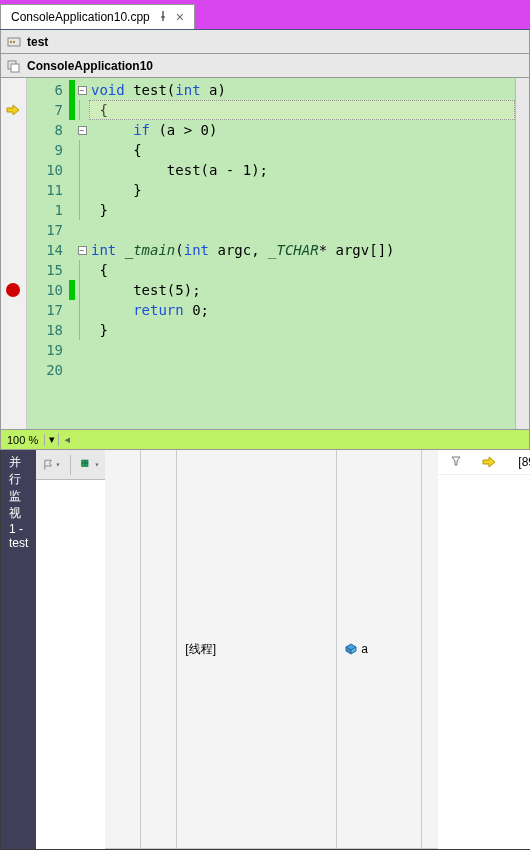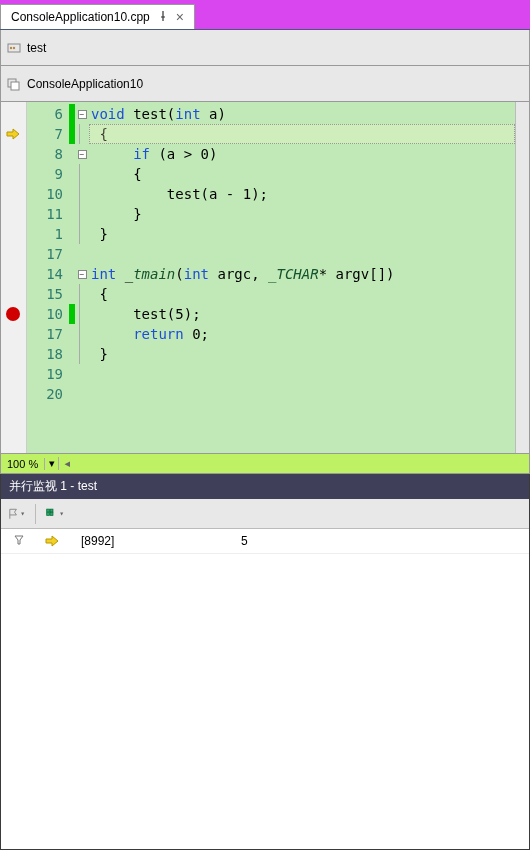--- a/index.html
+++ b/index.html
@@ -35,27 +35,28 @@
   font-family: "Segoe UI", sans-serif;
 }
 .tab .pin-icon svg { width: 10px; height: 10px; }
 .tab .close-icon { font-size: 14px; color: #666; cursor: pointer; }
 
 
 .nav-bar {
   background: #e8e8e8;
   border: 1px solid #999;
   border-top: none;
-  height: 36px;
+  height: 24px;
   display: flex;
   align-items: center;
   padding: 0 6px;
   gap: 6px;
   font-family: "Segoe UI", "Microsoft YaHei", sans-serif;
   font-size: 12px;
+  font-weight: bold;
 }
 .nav-icon { width: 14px; height: 14px; display: inline-flex; align-items: center; justify-content: center; }
 
 
 .editor-container {
   display: flex;
   flex-direction: column;
   flex: 0 0 auto;
 }
 .editor {
@@ -201,21 +202,21 @@
 .zoom-bar .hscroll-arrow {
   width: 16px;
   text-align: center;
   color: #666;
 }
 
 
 .watch-panel {
   flex: 1;
   display: flex;
-  flex-direction: column;
+  flex-direction: row;
   border: 1px solid #3a3a3a;
   border-top: none;
 }
 .watch-title {
   background: #3f3f5a;
   color: #fff;
   padding: 4px 8px;
   font-family: "Microsoft YaHei", "Segoe UI", sans-serif;
   font-size: 12px;
 }
@@ -401,20 +402,38 @@
     <span class="toolbar-btn">
       <svg width="16" height="16" viewBox="0 0 16 16">
         <rect x="1" y="1" width="4" height="4" fill="#2a6" stroke="#063"></rect>
         <rect x="6" y="1" width="4" height="4" fill="#2a6" stroke="#063"></rect>
         <rect x="1" y="6" width="4" height="4" fill="#2a6" stroke="#063"></rect>
         <rect x="6" y="6" width="4" height="4" fill="#2a6" stroke="#063"></rect>
       </svg>
       <span style="font-size:8px;color:#666;margin-left:2px">▾</span>
     </span>
   </div>
+  <div class="watch-header">
+    <div class="hcol col-margin"></div>
+    <div class="hcol col-empty"></div>
+    <div class="hcol col-thread">
+      <span>[线程]</span>
+    </div>
+    <div class="hcol col-var">
+      <span class="cube-icon">
+        <svg width="12" height="12" viewBox="0 0 12 12">
+            <path d="M6 1 L11 4 L6 7 L1 4 Z" fill="#4aa3df" stroke="#2a6ca0"></path>
+            <path d="M1 4 L1 8 L6 11 L6 7 Z" fill="#3a8cc8" stroke="#2a6ca0"></path>
+            <path d="M11 4 L11 8 L6 11 L6 7 Z" fill="#5cb3ea" stroke="#2a6ca0"></path>
+          </svg>
+      </span>
+      <span>a</span>
+    </div>
+    <div class="hcol col-rest"></div>
+  </div>
   <div class="watch-body" id="watch-body">
       <div class="watch-row">
         <div class="wcol col-margin row-icons">
           <span class="funnel"><svg width="10" height="10" viewBox="0 0 10 10">
               <path d="M1 1 L9 1 L6 5 L6 9 L4 9 L4 5 Z" fill="none" stroke="#777"></path>
             </svg></span>
         </div>
         <div class="wcol col-empty">
           <svg width="14" height="12" viewBox="0 0 14 12">
             <path d="M1 4 L7 4 L7 1 L13 6 L7 11 L7 8 L1 8 Z" fill="#f2d024" stroke="#b89800"></path>

